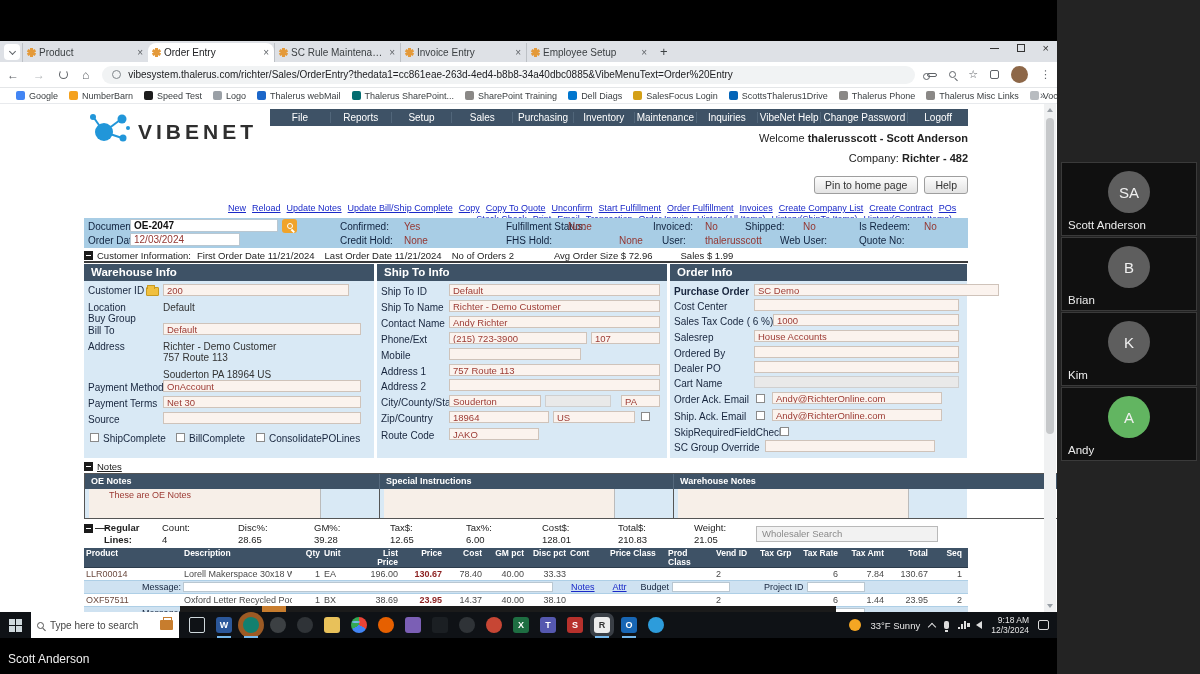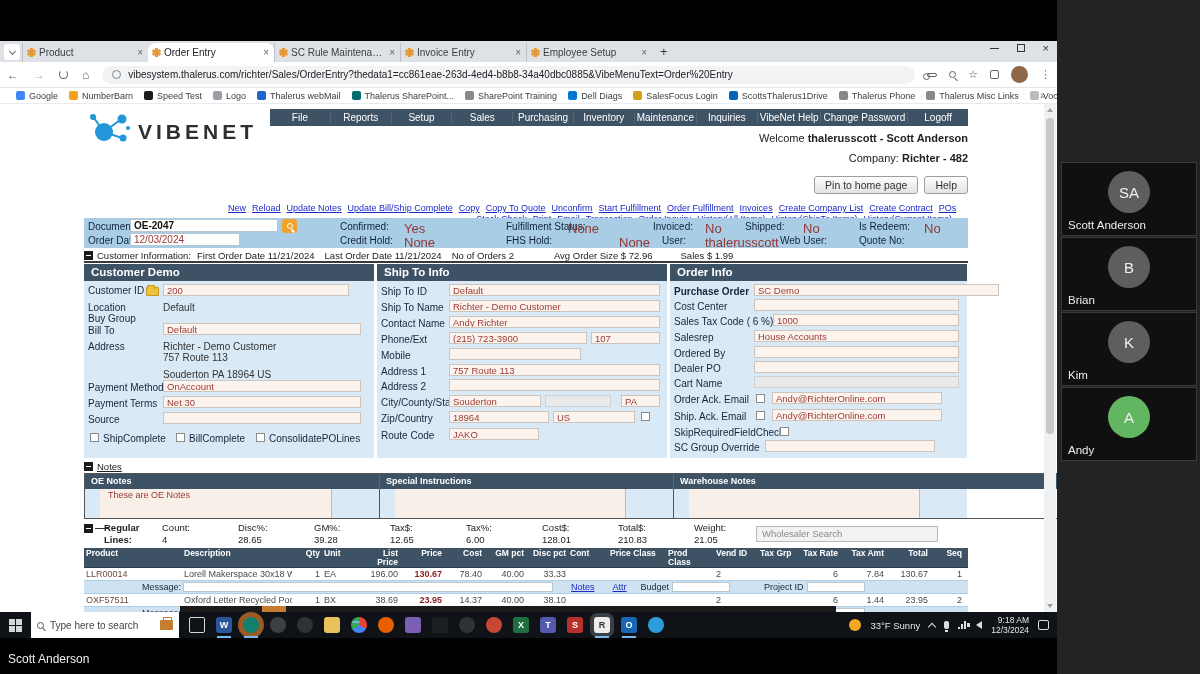--- a/index.html
+++ b/index.html
@@ -73,21 +73,21 @@
   .rline{right:89px;text-align:right;font-size:11px;color:#222;white-space:nowrap}
   .bold{font-weight:bold}
   .btnrow{right:89px;display:flex;gap:6px}
   .gbtn{background:linear-gradient(#fdfdfd,#e3e3e3);border:1px solid #9e9e9e;border-radius:3px;font-size:10.5px;color:#333;padding:2px 10px;white-space:nowrap}
 
   .linksrow{left:222px;width:730px;text-align:right;white-space:nowrap}
   .linksrow span{font-size:9px;color:#1a29c8;text-decoration:underline;margin-left:6px}
 
   .band{left:84px;top:114px;width:884px;height:30px;background:#a8cde5}
   .blbl{position:absolute;font-size:10px;color:#10233f;white-space:nowrap}
-  .bval{position:absolute;font-size:13px;color:#943732;white-space:nowrap}
+  .bval{position:absolute;font-size:10px;color:#943732;white-space:nowrap}
   .binp{position:absolute;background:#fff;border:1px solid #b9c7d1;font-size:10px;height:13px;line-height:12px;padding:0 3px;color:#943732}
   .magbtn{position:absolute;width:15px;height:14px;background:#f0a32a;border-radius:3px;display:flex;align-items:center;justify-content:center}
   .magglass{width:6px;height:6px;border:1.5px solid #fff;border-radius:50%;position:relative}
   .magglass::after{content:"";position:absolute;right:-3px;bottom:-3px;width:4px;height:1.5px;background:#fff;transform:rotate(45deg)}
 
   .mico{display:inline-block;width:9px;height:9px;background:#1a1a1a;position:relative;flex:none}
   .mico::after{content:"";position:absolute;left:2px;right:2px;top:4px;height:1px;background:#fff}
   .sumline{left:84px;top:146px;width:884px;display:flex;align-items:center;font-size:9.5px;color:#222;white-space:nowrap}
   .darkline{left:84px;top:157px;width:884px;height:2px;background:#3a3a3a}
 
@@ -103,21 +103,21 @@
   .folder::before{content:"";position:absolute;left:0;top:-3px;width:6px;height:3px;background:#f0c040;border:1px solid #c79a20;border-bottom:none;border-radius:1px 1px 0 0}
 
   .noteslbl{left:84px;top:357px;display:flex;align-items:center;font-size:9.5px;color:#222}
   .ntable{left:84px;top:369px;width:985px;height:46px;border:1px solid #555}
   .nhead{display:flex;height:15px;background:#3e5266}
   .nhead span{font-size:9px;color:#fff;font-weight:bold;padding:2px 0 0 6px;border-left:1px solid #55697d}
   .nhead span:nth-of-type(1){border-left:none}
   .nbody{display:flex;height:29px}
   .ncell{position:relative;background:#d9e9f5;border-left:1px solid #555}
   .ncell:nth-of-type(1){border-left:none}
-  .nta{position:absolute;left:15px;top:0;bottom:0;width:79%;background:#f7efe8;border-right:1px solid #bbb;font-size:9px;color:#9c3a33;padding:1px 8px}
+  .nta{position:absolute;left:4px;top:0;bottom:0;width:79%;background:#f7efe8;border-right:1px solid #bbb;font-size:9px;color:#9c3a33;padding:1px 20px}
 
   .totrow{left:84px;top:418px;width:884px;height:26px}
   .tot-ico{position:absolute;left:0;top:2px;display:flex;align-items:center}
   .dashes{width:14px;height:1px;background:#333;margin-left:2px}
   .totname{position:absolute;left:20px;top:0;font-size:9.5px;font-weight:bold;color:#222;line-height:1.25}
   .totitems{position:absolute;left:78px;top:0;display:flex}
   .totitems .ti{width:76px;font-size:9.5px;color:#222;line-height:1.25}
   .ti .tl{display:block}
   .whsearch{position:absolute;left:672px;top:4px;width:182px;height:16px;background:#f2f2f2;border:1px solid #b9b9b9;font-size:9.5px;color:#8a8a8a;line-height:14px;padding:0 5px}
 
@@ -408,21 +408,21 @@
       <span style="margin-left:4px">Customer Information:</span>
       <span style="margin-left:6px">First Order Date 11/21/2024</span>
       <span style="margin-left:10px">Last Order Date 11/21/2024</span>
       <span style="margin-left:10px">No of Orders 2</span>
       <span style="margin-left:40px">Avg Order Size $ 72.96</span>
       <span style="margin-left:28px">Sales $ 1.99</span>
     </div>
     <div class="darkline a"></div>
 
     <div class="panel a" style="left:84px;width:290px">
-      <div class="shead">Customer Demo</div>
+      <div class="shead">Warehouse Info</div>
       <div class="pbody">
         <span class="lbl" style="left:4px;top:4px">Customer ID</span>
         <span class="folder" style="left:62px;top:6px"></span>
         <span class="inp" style="left:79px;top:3px;width:186px">200</span>
         <span class="lbl" style="left:4px;top:21px">Location</span>
         <span class="val" style="left:79px;top:21px">Default</span>
         <span class="lbl" style="left:4px;top:32px">Buy Group</span>
         <span class="lbl" style="left:4px;top:44px">Bill To</span>
         <span class="inp" style="left:79px;top:42px;width:198px">Default</span>
         <span class="lbl" style="left:4px;top:60px">Address</span>

